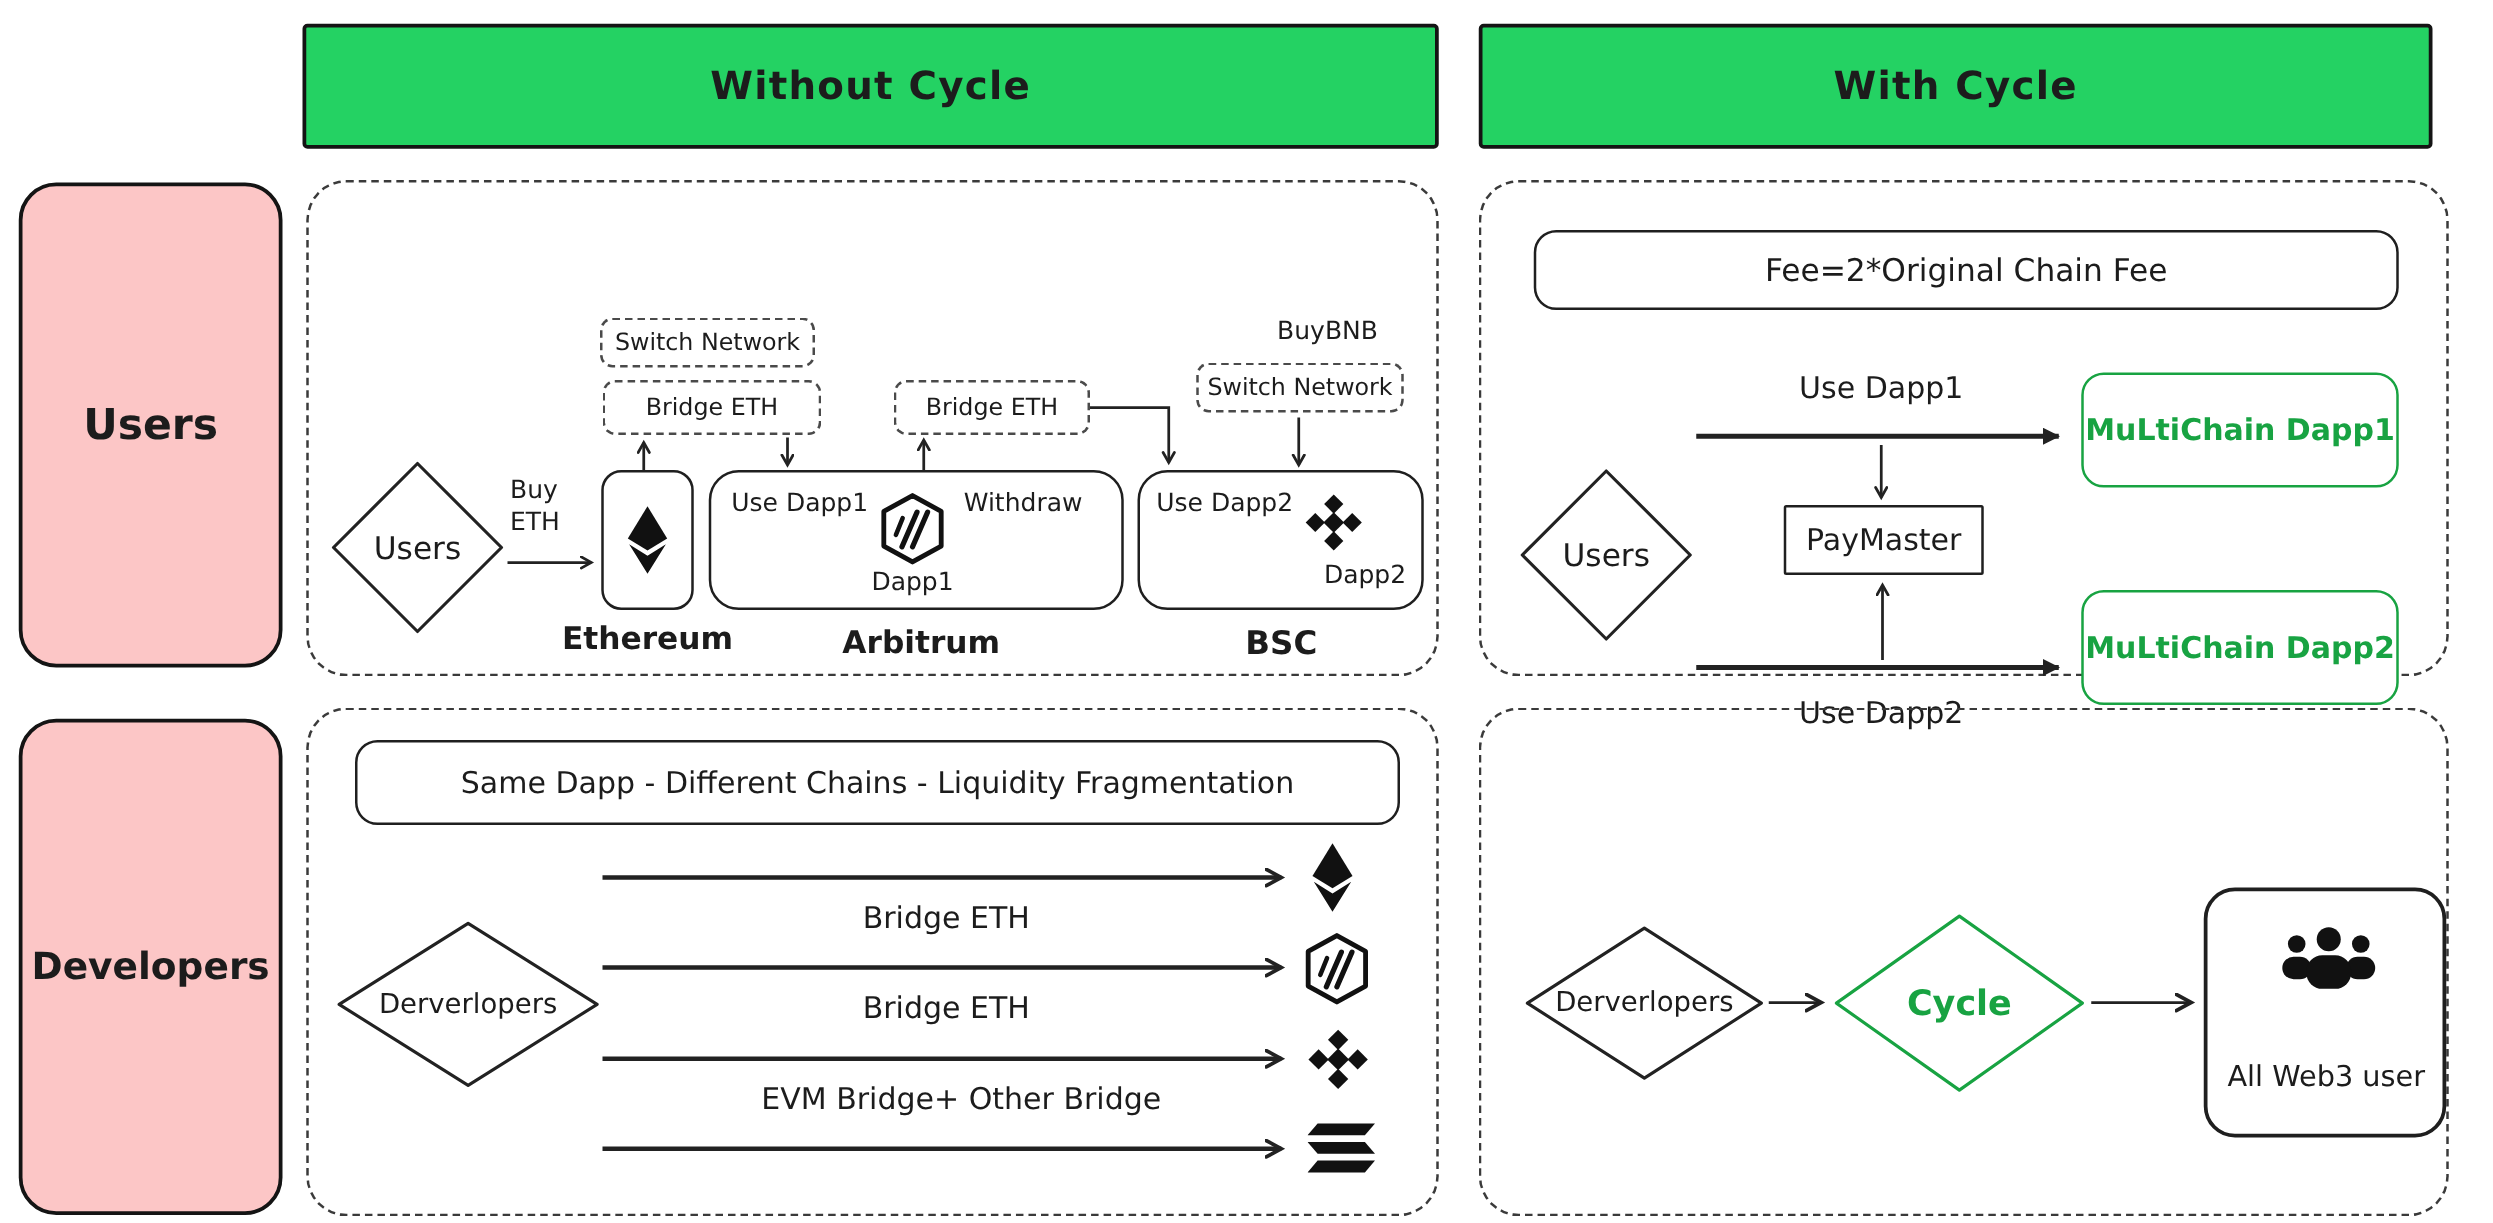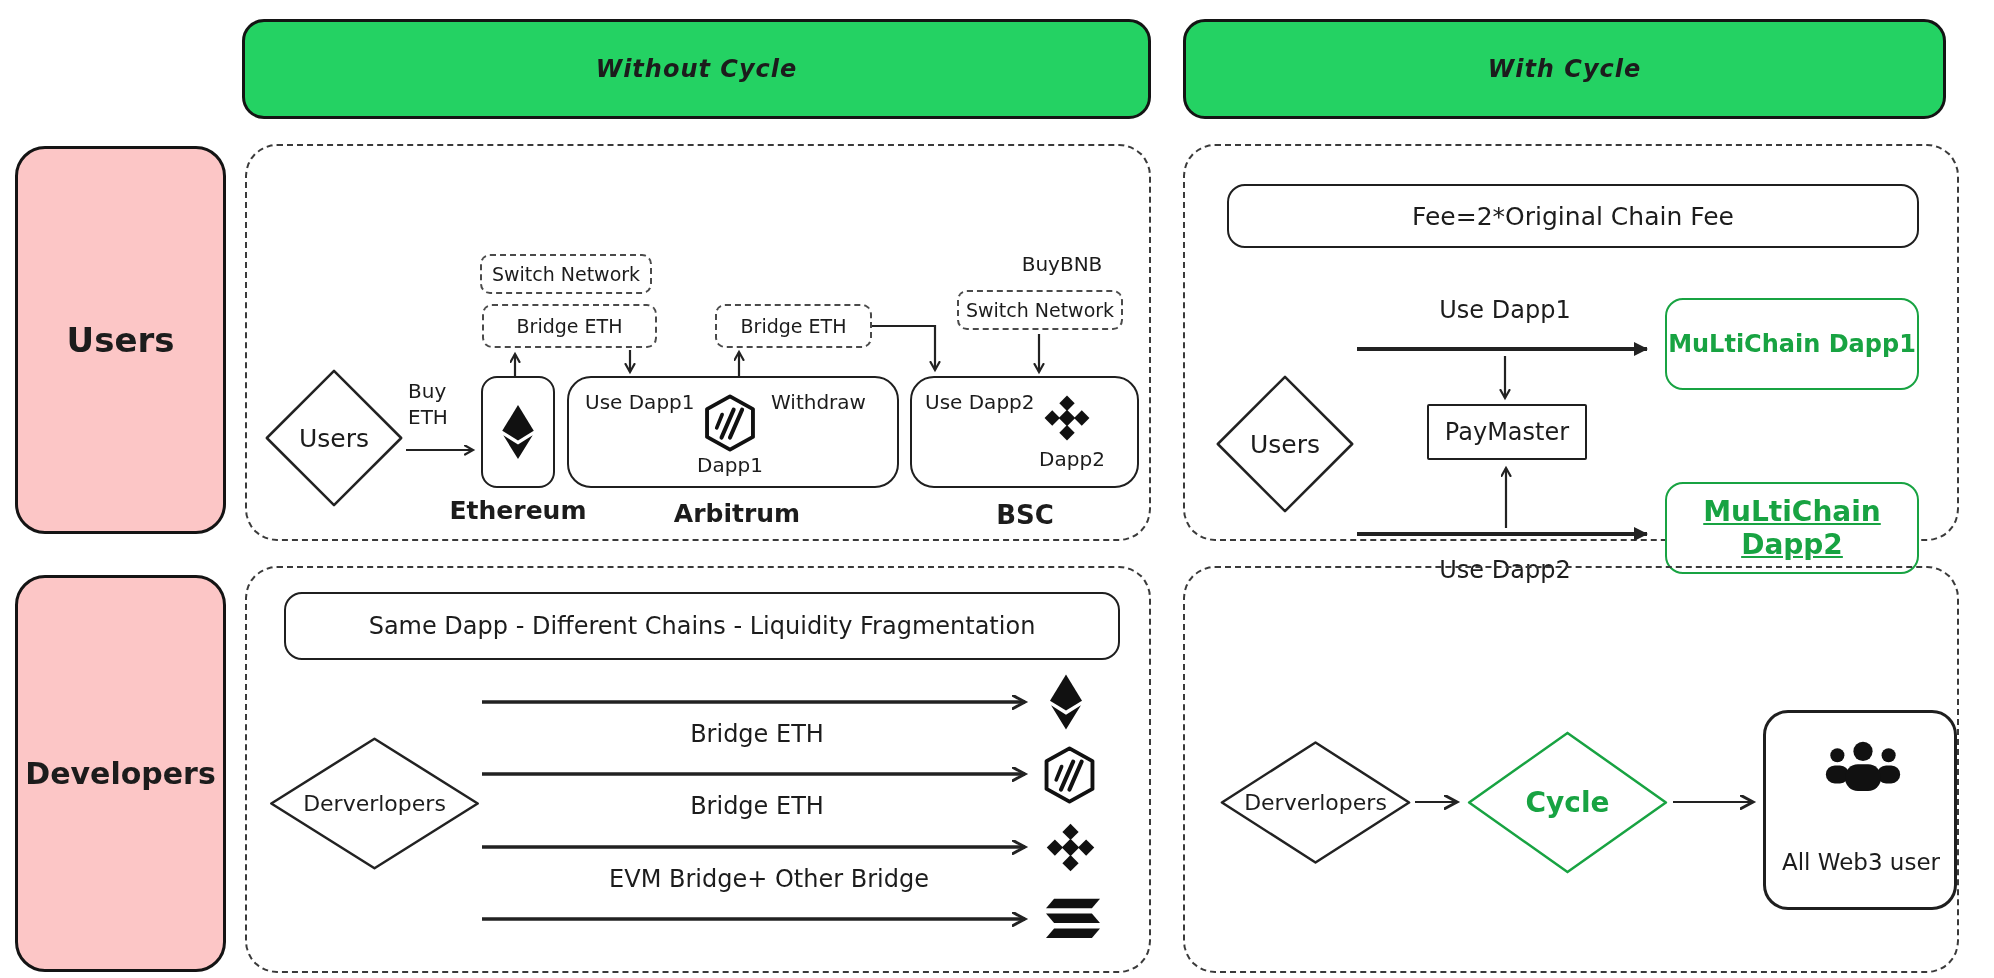--- a/index.html
+++ b/index.html
@@ -11,22 +11,22 @@
   *{box-sizing:border-box;margin:0;padding:0;}
   body{background:#fff;font-family:"DejaVu Sans",sans-serif;color:var(--ink,#1c1c1c);}
   .canvas{position:relative;width:1994px;height:978px;background:#fff;overflow:hidden;}
 
   .abs{position:absolute;}
   .center-flex{display:flex;align-items:center;justify-content:center;text-align:center;}
 
   
   .green-header{
     background:var(--green-header,#24d263);
-    border:3px solid #141414;border-radius:22px;
-    font-size:24px;font-weight:600;letter-spacing:1px;font-style:italic;
+    border:3px solid #141414;border-radius:4px;
+    font-size:31px;font-weight:600;letter-spacing:1px;
   }
   
   .pink-box{
     background:var(--pink,#fcc6c6);
     border:3px solid #141414;border-radius:30px;
     font-weight:600;
   }
   
   .panel{border:2.5px dashed #3a3a3a;border-radius:32px;background:transparent;}
   
@@ -163,21 +163,21 @@
     </div>
     <div class="abs" style="left:794px;top:246px;width:52px;height:52px;">
       <svg width="52" height="52" viewBox="0 0 44 44" class="icon-black">
         <polygon points="22,3 28.5,9.5 22,16 15.5,9.5"></polygon>
         <polygon points="9.5,15.5 16,22 9.5,28.5 3,22"></polygon>
         <polygon points="34.5,15.5 41,22 34.5,28.5 28,22"></polygon>
         <polygon points="22,28 28.5,34.5 22,41 15.5,34.5"></polygon>
         <polygon points="22,15 29,22 22,29 15,22"></polygon>
       </svg>
     </div>
-    <div class="abs lbl center-flex" style="left:782px;top:300px;width:86px;height:26px;font-size:20px;text-align:right;">
+    <div class="abs lbl center-flex" style="left:802px;top:300px;width:86px;height:26px;font-size:20px;text-align:right;">
       <span>Dapp2</span>
     </div>
     <div class="abs lbl center-flex" style="left:718px;top:352px;width:120px;height:34px;font-size:26px;font-weight:600;">
       <span>BSC</span>
     </div>
   </div>
 
   <div class="abs panel" style="left:1183px;top:144px;width:776px;height:397px;">
 
     <svg class="wires" width="776" height="397" viewBox="0 0 776 397">
@@ -206,21 +206,21 @@
     <div class="abs rbox center-flex" style="left:242px;top:258px;width:160px;height:56px;border-radius:2px;font-size:24px;">
       <span>PayMaster</span>
     </div>
     <div class="abs lbl center-flex" style="left:230px;top:408px;width:180px;height:32px;font-size:24px;">
       <span>Use Dapp2</span>
     </div>
 
     <div class="abs rbox-green center-flex" style="left:480px;top:152px;width:254px;height:92px;font-size:24px;">
       <span>MuLtiChain Dapp1</span>
     </div>
-    <div class="abs rbox-green center-flex" style="left:480px;top:336px;width:254px;height:92px;font-size:28px;text-decoration:underline;">
+    <div class="abs rbox-green center-flex" style="left:480px;top:326px;width:254px;height:92px;font-size:24px;">
       <span>MuLtiChain Dapp2</span>
     </div>
   </div>
 
   <div class="abs panel" style="left:245px;top:566px;width:906px;height:407px;">
 
     <svg class="wires" width="906" height="407" viewBox="0 0 906 407">
       <line class="w35" x1="235" y1="134" x2="778" y2="134" marker-end="url(#chB)"></line>
       <line class="w35" x1="235" y1="206" x2="778" y2="206" marker-end="url(#chB)"></line>
       <line class="w35" x1="235" y1="279" x2="778" y2="279" marker-end="url(#chB)"></line>

